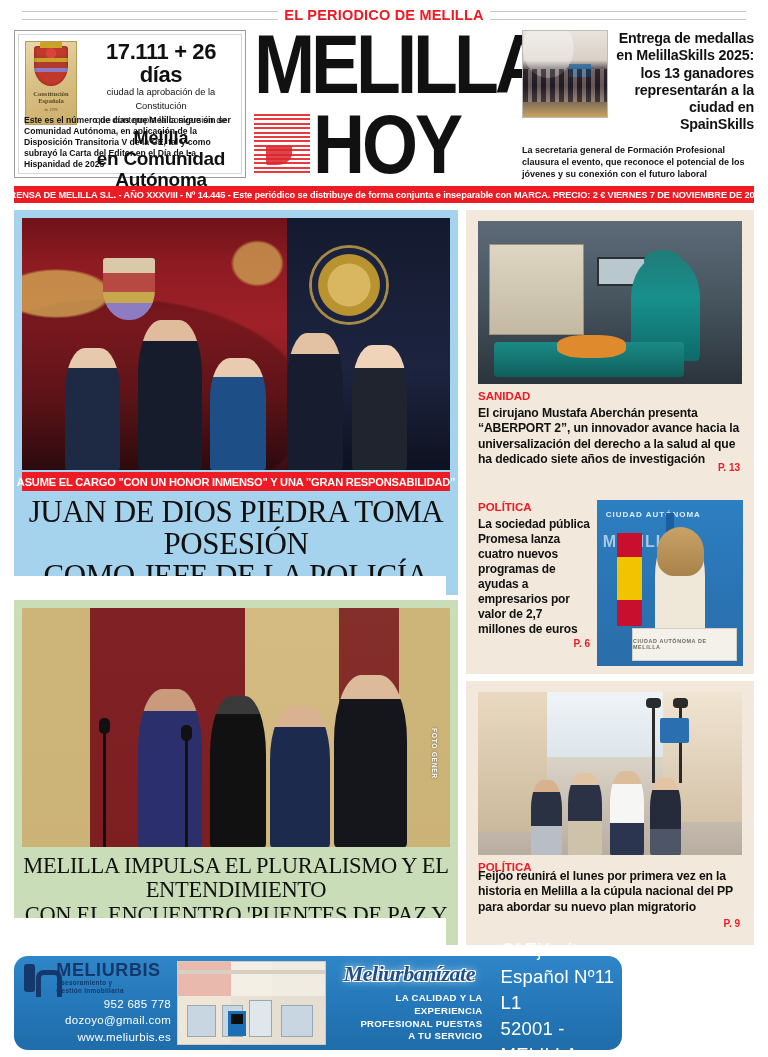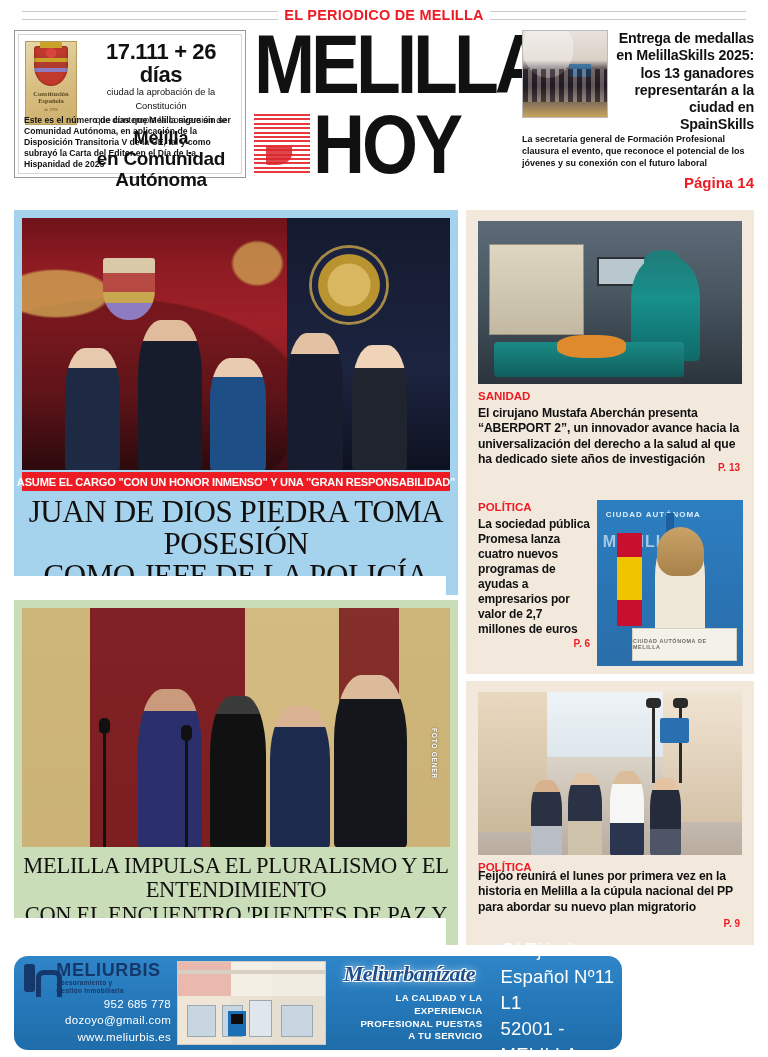--- a/index.html
+++ b/index.html
@@ -118,21 +118,21 @@
   }
   .skills-photo:before{
     content:""; position:absolute; left:55%; top:38%; width:26%; height:16%;
     background:#2b6fa8; opacity:.8;
   }
   .skills-head {
     flex:1 1 auto; font-size:14.3px; font-weight:bold; line-height:1.21;
     text-align:right; color:#111; letter-spacing:-0.2px;
   }
   .skills-sub {
-    margin-top:0; font-size:9px; font-weight:bold; line-height:1.33; color:#111;
+    margin-top:11px; font-size:9px; font-weight:bold; line-height:1.33; color:#111;
   }
   .skills-page {
     margin-top:4px; text-align:right; color:#ed1c24; font-weight:bold; font-size:15px;
   }
 
   
   .infobar {
     position:absolute; left:14px; top:186px; width:740px; height:17px;
     background:#ed1c24; color:#fff;
     display:flex; align-items:center; justify-content:center;
@@ -404,20 +404,21 @@
     <div class="skills">
       <div class="skills-top">
         <div class="skills-photo"></div>
         <div class="skills-head">Entrega de medallas en MelillaSkills 2025: los 13 ganadores representarán a la ciudad en SpainSkills</div>
       </div>
       <div class="skills-sub">La secretaria general de Formación Profesional clausura el evento, que reconoce el potencial de los jóvenes y su conexión con el futuro laboral</div>
       <div class="skills-page">Página 14</div>
     </div>
   </div>
 
+  <div class="infobar">PRENSA DE MELILLA S.L. - AÑO XXXVIII - Nº 14.445  -  Este periódico se distribuye de forma conjunta e inseparable con MARCA. PRECIO: 2 €    VIERNES 7 DE NOVIEMBRE DE 2025</div>
 
   <div class="main">
 
     <div class="col-left">
 
       <div class="lead1">
         <div class="photo">
           <div class="curtain-gold"></div>
           <div class="navydrape"></div>
           <div class="crest"></div>

